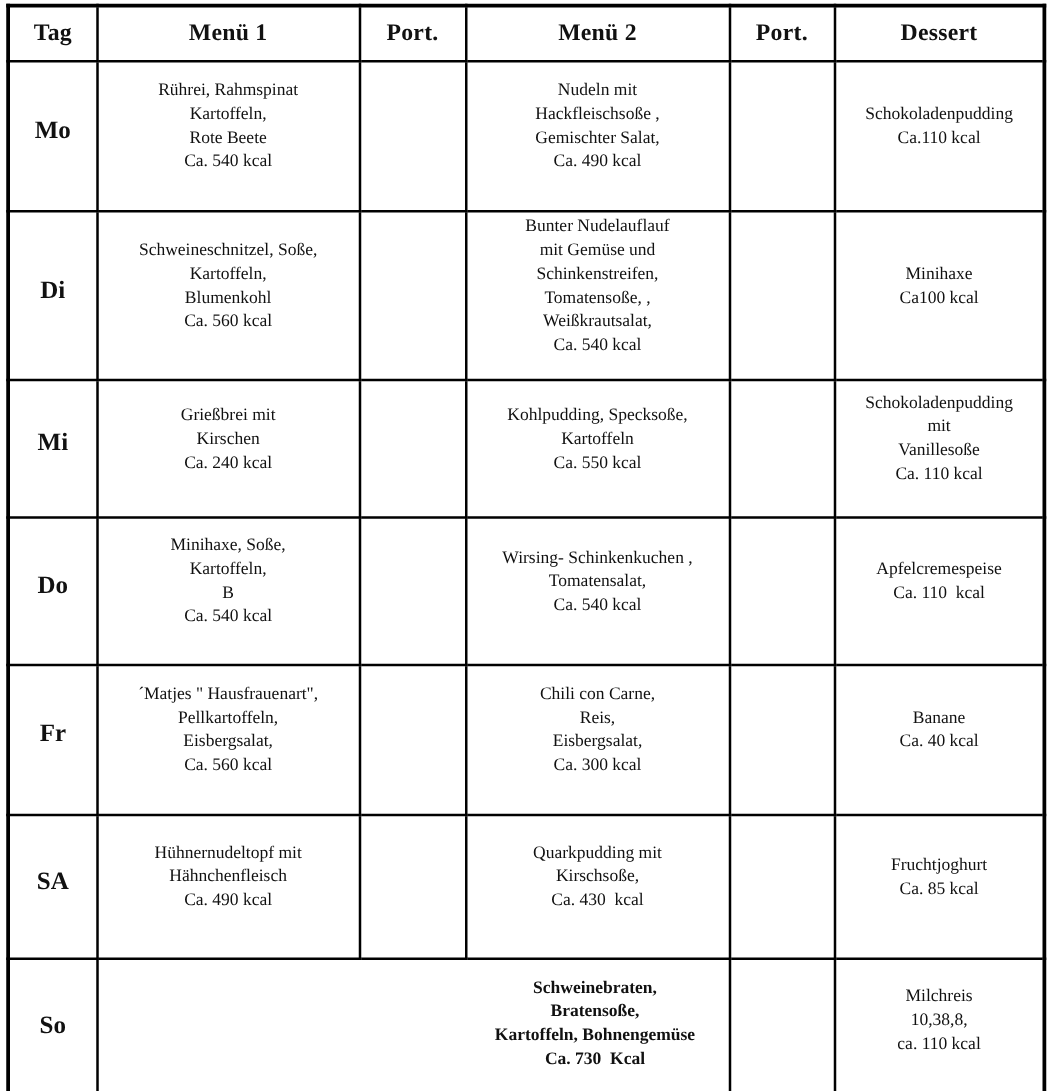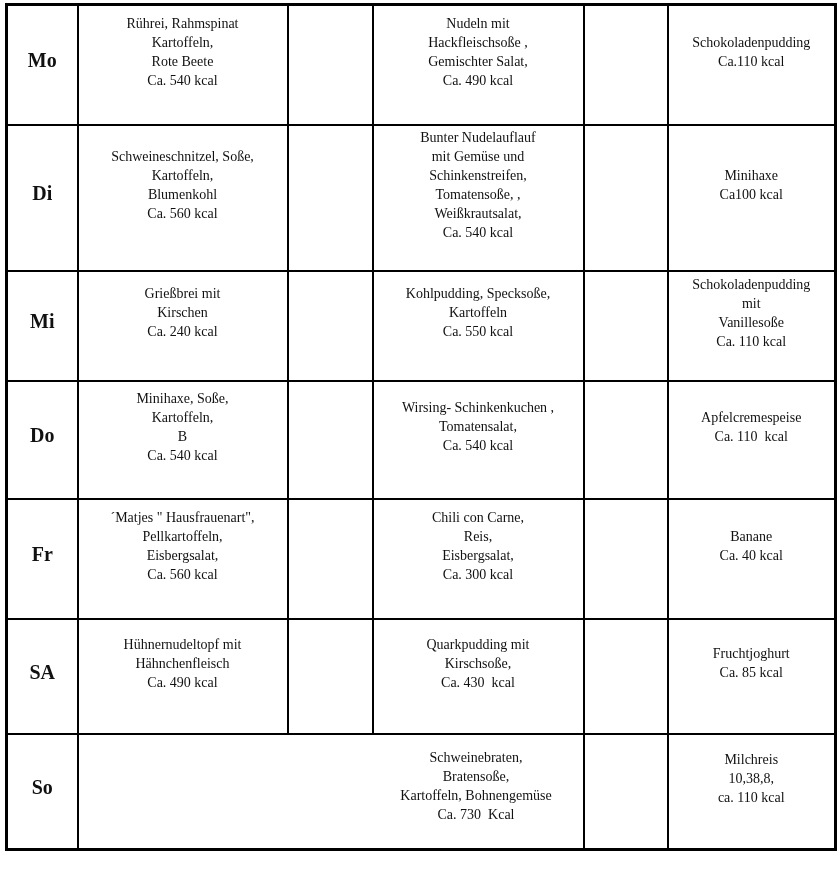--- a/index.html
+++ b/index.html
@@ -34,53 +34,62 @@
     font-size: 20px;
     font-weight: bold;
     vertical-align: middle;
     padding: 2px 2px 10px 2px;
     margin-left: 32px;
   }
   td.menu, td.dessert {
     font-size: 14px;
     line-height: 19px;
     vertical-align: middle;
-    padding: 2px 3px 28px 3px;
+    padding: 2px 3px 17px 3px;
     white-space: pre-wrap;
   }
   td.port {
     vertical-align: middle;
   }
   td.combined {
     font-size: 14px;
     line-height: 19px;
     vertical-align: middle;
     padding: 2px 3px 12px 3px;
   }
   .combined-inner {
     width: 207px;
     margin-left: auto;
     margin-right: 0;
     text-align: center;
     white-space: pre-wrap;
+    font-weight: bold;
   }
 </style>
 </head>
 <body>
 
 <table class="menu-table">
   <colgroup>
     <col style="width:71px">
     <col style="width:210px">
     <col style="width:85px">
     <col style="width:211px">
     <col style="width:84px">
     <col style="width:168px">
   </colgroup>
   <tbody>
+    <tr style="height:44px;">
+      <th class="col-header">Tag</th>
+      <th class="col-header">Menü 1</th>
+      <th class="col-header">Port.</th>
+      <th class="col-header">Menü 2</th>
+      <th class="col-header">Port.</th>
+      <th class="col-header">Dessert</th>
+    </tr>
 
     <tr style="height:120px;">
       <td class="day">Mo</td>
       <td class="menu">Rührei, Rahmspinat
 Kartoffeln,
 Rote Beete
 Ca. 540 kcal</td>
       <td class="port"></td>
       <td class="menu">Nudeln mit
 Hackfleischsoße ,

